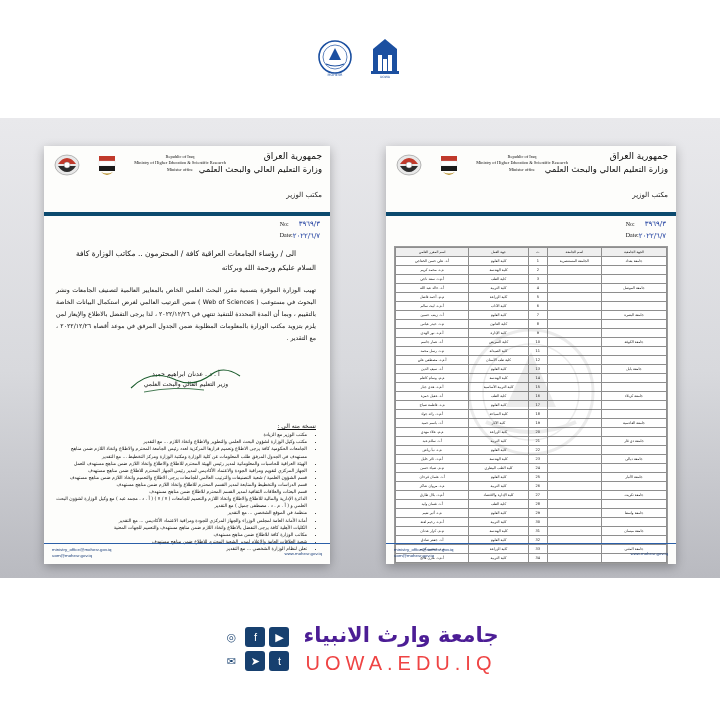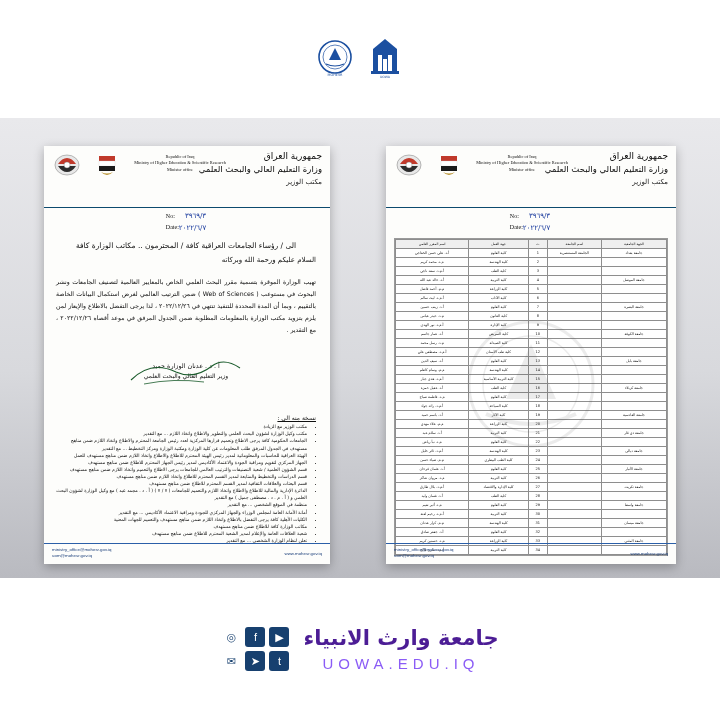--- a/index.html
+++ b/index.html
@@ -43,22 +43,22 @@
   .doc {
     position: absolute;
     background: #fdfdfb;
     box-shadow: 0 3px 10px rgba(0,0,0,.28);
   }
   #doc-left  { left: 44px;  top: 28px; width: 286px; height: 418px; }
   #doc-right { left: 386px; top: 28px; width: 290px; height: 418px; }
 
   .doc-head {
     position: relative;
-    height: 62px;
-    border-bottom: 1px solid #0c4a6e;
+    height: 70px;
+    border-bottom: 4px solid #0c4a6e;
   }
   .emblem-row {
     display: flex;
     align-items: flex-start;
     justify-content: flex-start;
     padding: 6px 8px 0 8px;
     gap: 6px;
   }
   .crest { width: 34px; height: 30px; }
   .crest svg { display:block; }
@@ -73,25 +73,25 @@
   }
   .head-ar {
     position: absolute;
     right: 8px; top: 5px;
     text-align: right;
     color: #0a0a0a;
     font-family: "DejaVu Sans", sans-serif;
   }
   .head-ar .l1 { font-size: 9px; letter-spacing: .4px; }
   .head-ar .l2 { font-size: 8.5px; margin-top: 3px; }
-  .head-ar .l3 { font-size: 7px; margin-top: 4px; color:#1b1b1b; }
+  .head-ar .l3 { font-size: 7px; margin-top: 17px; color:#1b1b1b; }
 
   .ref-row {
     display: flex;
-    justify-content: center;
+    justify-content: flex-end;
     padding: 3px 10px 0 8px;
     font-family: "Liberation Serif", serif;
   }
   .ref-left { font-size: 6px; line-height: 1.8; color:#111; }
   .ref-right {
     font-size: 7px; line-height: 1.7; color:#11328a;
     text-align: right; direction: rtl;
     font-family: "DejaVu Sans", sans-serif;
   }
   .ref-right .hand { color:#17389c; }
@@ -187,23 +187,23 @@
     direction: rtl;
     color: #1b4178;
   }
   .brand-ar {
     font-size: 21px;
     font-weight: bold;
     color: #4c1d95;
     letter-spacing: .3px;
   }
   .brand-en {
-    font-size: 15px;
+    font-size: 20px;
     letter-spacing: 5px;
-    color: #8b5cf6;
+    color: #ef4444;
     margin-top: 5px;
     font-family: "Liberation Sans", sans-serif;
   }
   .social {
     display: grid;
     grid-template-columns: repeat(3, 20px);
     grid-auto-rows: 20px;
     gap: 4px;
   }
   .soc {
@@ -291,21 +291,21 @@
       <div class="ltr-body">
         <div class="ltr-title">الى / رؤساء الجامعات العراقية كافة / المحترمون .. مكاتب الوزارة كافة</div>
         <div class="ltr-salut">السلام عليكم ورحمة الله وبركاته</div>
         <div class="ltr-para">تهيب الوزارة الموقرة بتسمية مقرر البحث العلمي الخاص بالمعايير العالمية لتصنيف الجامعات ونشر البحوث في مستوعب ( Web of Sciences ) ضمن الترتيب العالمي لغرض استكمال البيانات الخاصة بالتقييم ، وبما أن المدة المحددة للتنفيذ تنتهي في ٢٠٢٢/١٢/٢٦ ، لذا يرجى التفضل بالاطلاع والإيعاز لمن يلزم بتزويد مكتب الوزارة بالمعلومات المطلوبة ضمن الجدول المرفق في موعد أقصاه ٢٠٢٢/١٢/٢٦ ، مع التقدير .</div>
 
         <div class="sig-wrap">
           <svg class="sig-curve" width="120" height="30" viewBox="0 0 120 30">
             <path d="M5 22 q20-20 45-8 q18 8 36 -6 q12 -9 28 2" stroke="#1a5c2c" stroke-width="1.1" fill="none"></path>
             <path d="M18 26 q30 -6 60 -2" stroke="#1a5c2c" stroke-width=".8" fill="none"></path>
           </svg>
-          <div class="sig-name">أ . د . عدنان الوزارة حميد</div>
+          <div class="sig-name">أ . د . عدنان ابراهيم حميد</div>
           <div class="sig-title">وزير التعليم العالي والبحث العلمي</div>
         </div>
 
         <div class="cc-block">
           <div class="cc-head">نسخة منه الى :</div>
           <ul class="cc-list" id="cc-list">
               <li>مكتب الوزير مع الزيادة</li>
               <li>مكتب وكيل الوزارة لشؤون البحث العلمي والتطوير والاطلاع واتخاذ اللازم ... مع التقدير</li>
               <li>الجامعات الحكومية كافة يرجى الاطلاع وتعميم قرارها المركزية لعدد رئيس الجامعة المحترم والاطلاع واتخاذ اللازم ضمن مناهج مستهدف في الجدول المرفق طلب المعلومات عن كلية الوزارة ومكتبة الوزارة ومركز التخطيط ... مع التقدير</li>
               <li>الهيئة العراقية للحاسبات والمعلوماتية لمدير رئيس الهيئة المحترم للاطلاع والاطلاع واتخاذ اللازم ضمن مناهج مستهدف للعمل</li>

